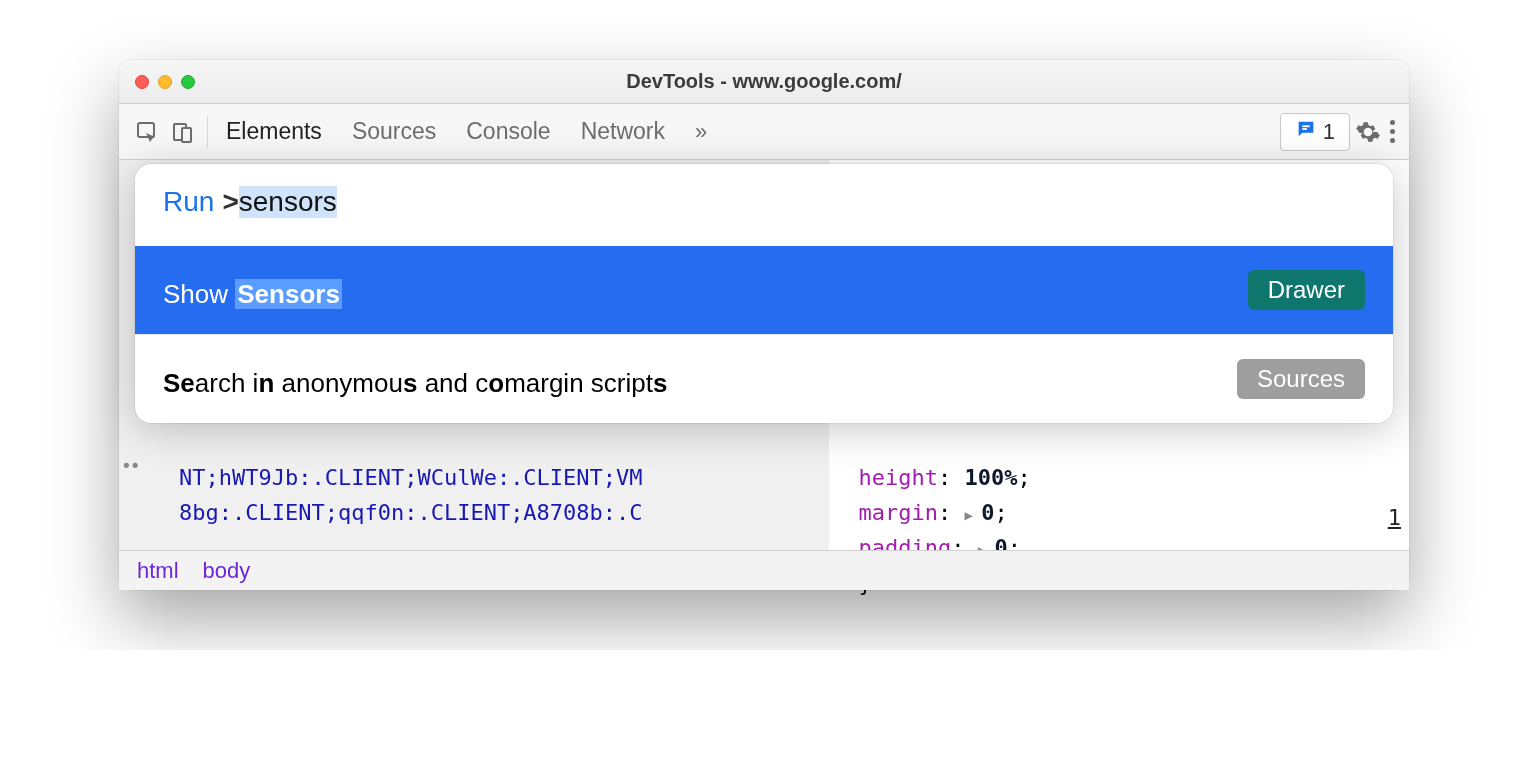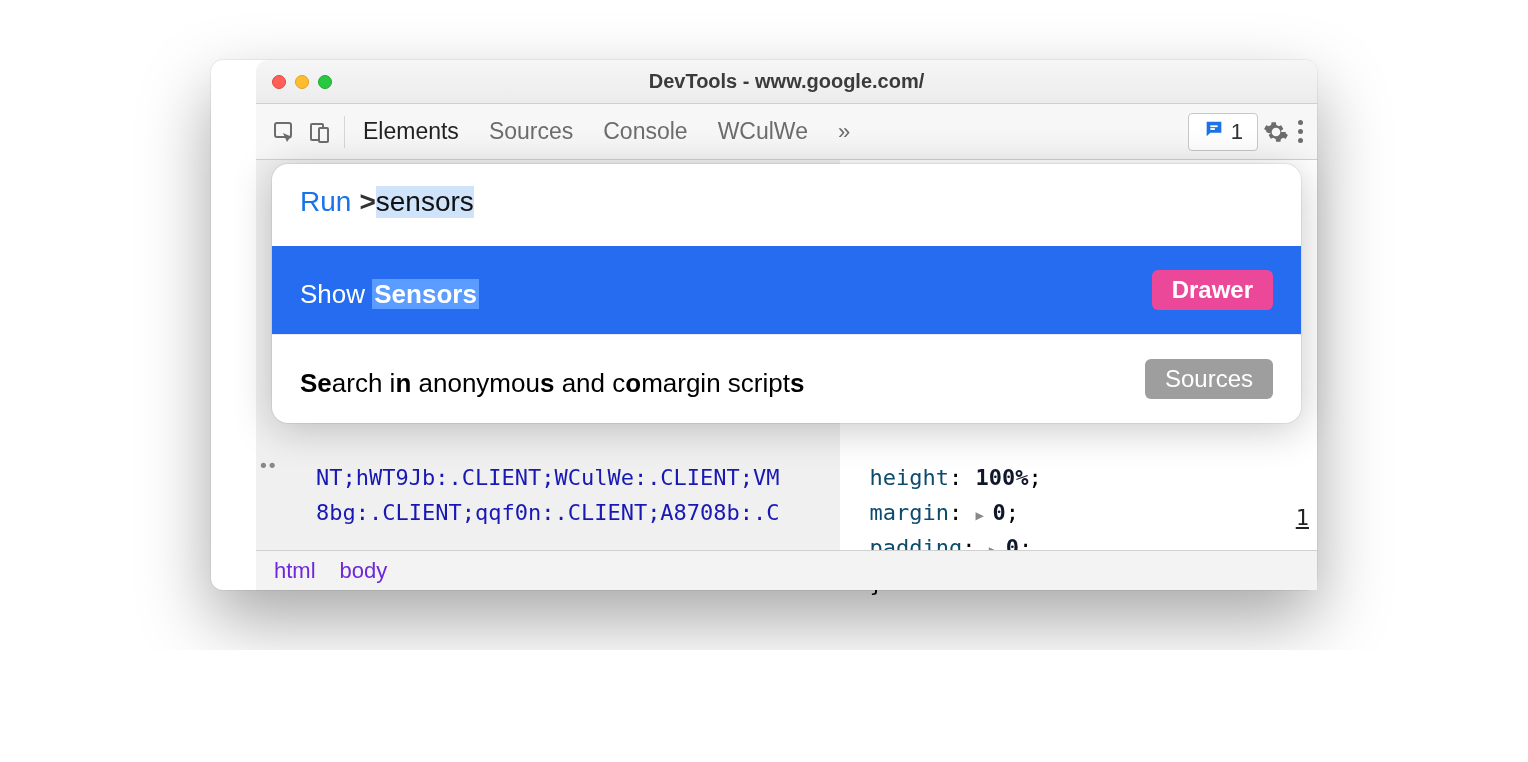--- a/index.html
+++ b/index.html
@@ -5,27 +5,26 @@
     * { box-sizing: border-box; margin: 0; padding: 0; }
     body {
       font-family: -apple-system, BlinkMacSystemFont, "Segoe UI", Helvetica, Arial, sans-serif;
       background: #fff;
       display: flex;
       justify-content: center;
       align-items: flex-start;
       padding: 60px 20px;
     }
     .window {
-      width: 1106px;
+      width: 1290px;
       background: #fff;
       border-radius: 12px;
       box-shadow: 0 30px 70px rgba(0,0,0,0.35), 0 0 0 1px rgba(0,0,0,0.05);
       overflow: visible;
       position: relative;
-      padding-left: 45px;
     }
     .titlebar {
       height: 44px;
       background: linear-gradient(#f6f6f6,#ececec);
       border-bottom: 1px solid #d0d0d0;
       display: flex;
       align-items: center;
       padding: 0 16px;
       border-radius: 12px 12px 0 0;
       position: relative;
@@ -90,21 +89,21 @@
     }
     .dragdots { position: absolute; left: 2px; top: 292px; color: #888; font-size: 18px; letter-spacing: -2px; }
     .bg-right {
       width: 45%;
       font-family: Menlo, monospace;
       font-size: 22px;
       padding: 300px 10px 0 30px;
       line-height: 1.6;
       position: relative;
     }
-    .bg-right .prop { color: #0c4a6e; }
+    .bg-right .prop { color: #a21caf; }
     .bg-right .val { color: #0f172a; font-weight: bold; }
     .tri { color: #888; font-size: 14px; }
     .right-count {
       position:absolute; right:8px; top:340px;
       font-size:22px; text-decoration: underline; color:#222;
     }
 
     .bread {
       position: absolute; bottom: 0; left: 0; right: 0;
       height: 40px; background: #f3f3f3;
@@ -136,21 +135,21 @@
       padding: 24px 28px;
       font-size: 26px;
       border-top: 1px solid #e8e8e8;
     }
     .cm-item.selected { background: #266cf0; color: #fff; border-top: none; }
     .cm-item .hl { font-weight: 700; }
     .cm-item.selected .hl-bg { background: #5a9cff; padding: 0 2px; }
     .badge {
       border-radius: 6px; padding: 6px 20px; font-size: 24px; color: #fff;
     }
-    .badge.green { background: #ec4899; font-weight: bold; }
+    .badge.green { background: #0f766e; }
     .badge.gray { background: #9e9e9e; }
   </style>
 </head>
 <body>
 
 <div class="window">
 
   <div class="titlebar">
     <div class="traffic">
       <div class="dot red"></div>
@@ -171,21 +170,21 @@
       <svg width="24" height="24" viewBox="0 0 24 24" fill="none" stroke="currentColor" stroke-width="2">
           <rect x="3" y="4" width="12" height="16" rx="1"></rect>
           <rect x="11" y="8" width="9" height="14" rx="1" fill="#f7f7f7"></rect>
         </svg>
     </div>
     <div class="vdiv"></div>
     <div class="tabs">
       <span class="tab active">Elements</span>
       <span class="tab">Sources</span>
       <span class="tab">Console</span>
-      <span class="tab">WCulWe</span>
+      <span class="tab">Network</span>
       <span class="chev">»</span>
     </div>
     <div class="spacer"></div>
     <div class="issues-badge">
       <span class="issue-icon">
         <svg width="22" height="22" viewBox="0 0 24 24" fill="currentColor">
             <path d="M4 4h16v12H8l-4 4z"></path>
             <rect x="8" y="8" width="8" height="2" fill="#fff"></rect>
             <rect x="8" y="11" width="5" height="2" fill="#fff"></rect>
           </svg>

